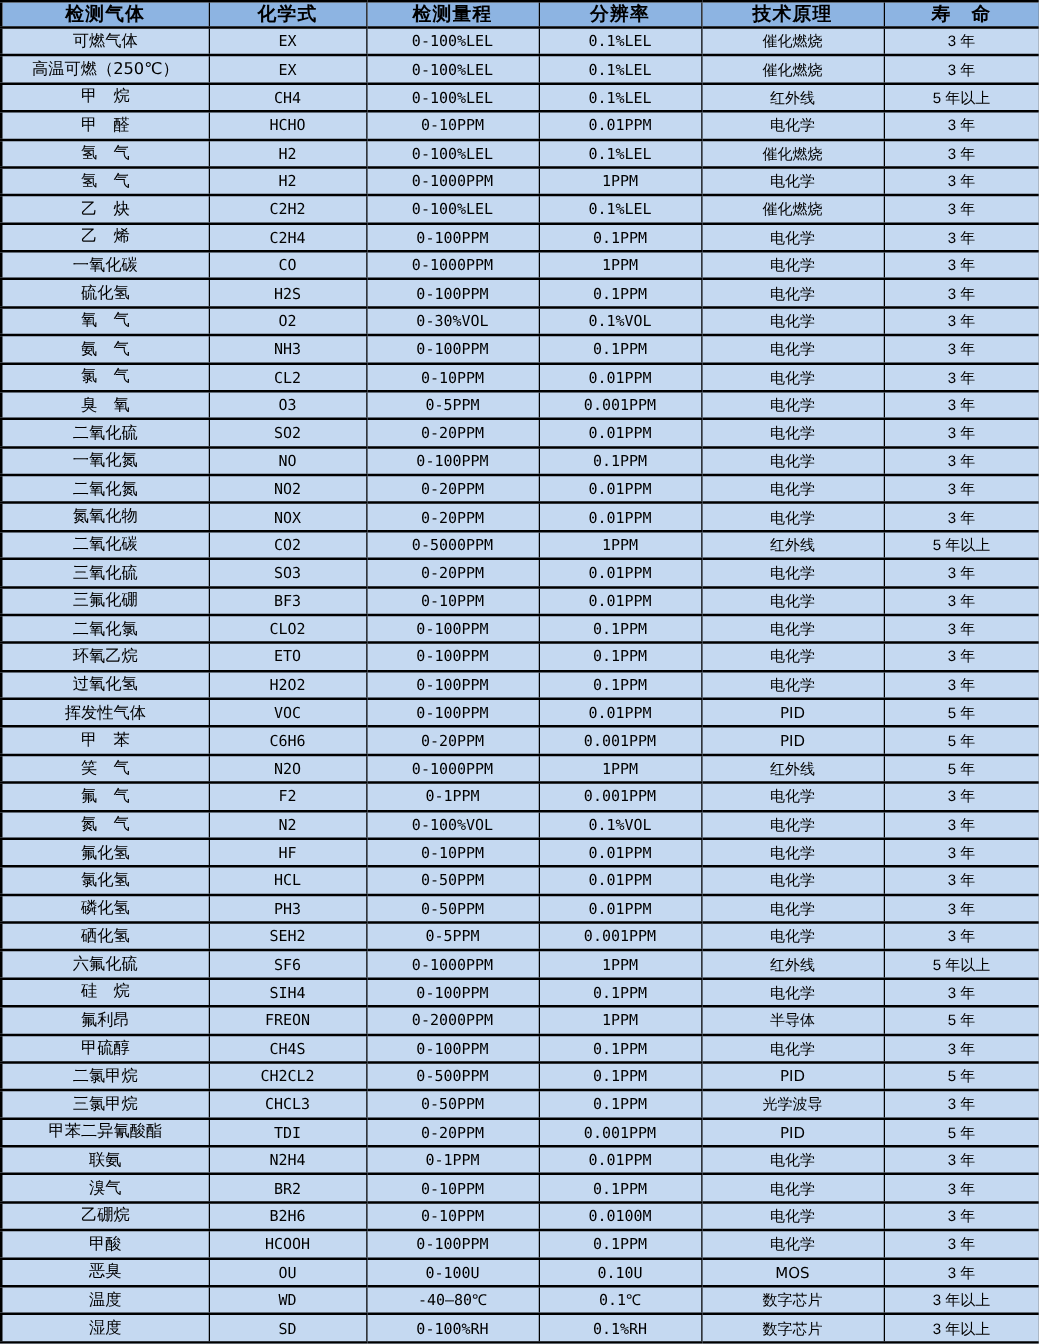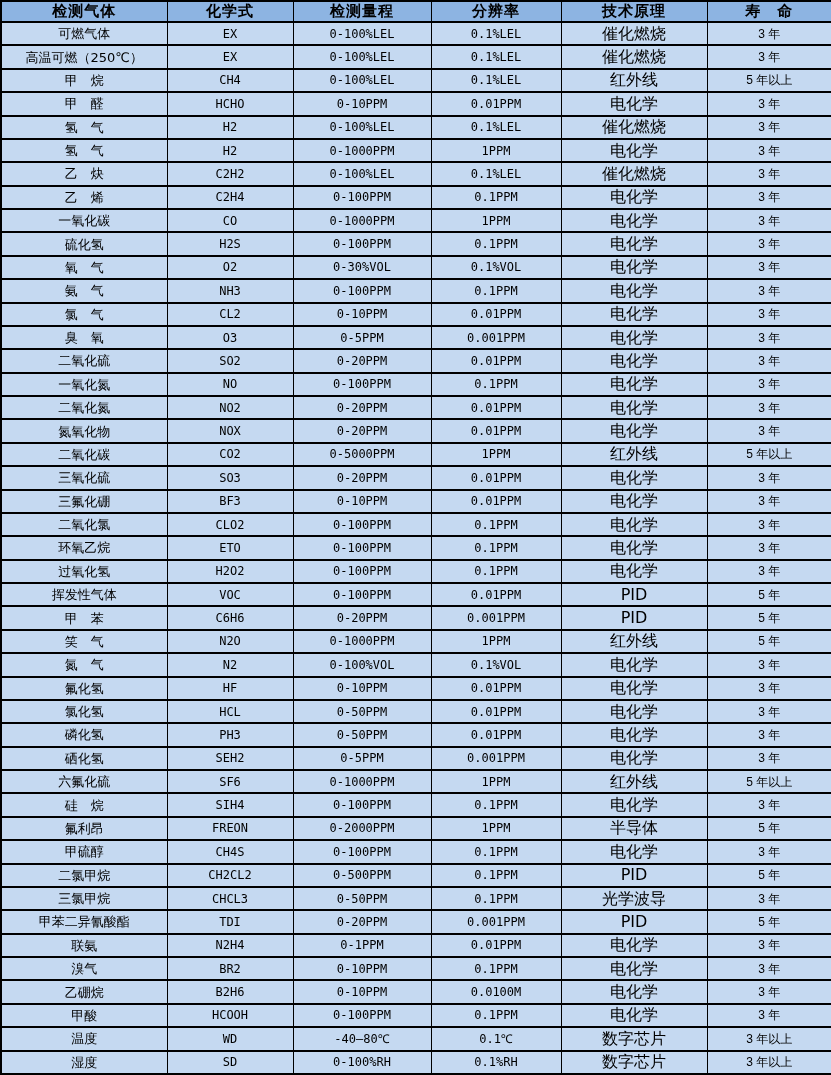--- a/index.html
+++ b/index.html
@@ -37,21 +37,21 @@
     vertical-align:middle;
     white-space:nowrap;
     overflow:hidden;
     font-family:"DejaVu Sans Mono","Liberation Mono",monospace;
     font-size:12px;
     line-height:1;
   }
   table.gas-table tr{height:19px;}
   
   table.gas-table td.col0{font-family:"DejaVu Sans","Liberation Sans",sans-serif;font-size:13px;margin-top:28px;}
-  table.gas-table td.col4{font-family:"DejaVu Sans","Liberation Sans",sans-serif;font-size:16px;}
+  table.gas-table td.col4{font-family:"DejaVu Sans","Liberation Sans",sans-serif;font-size:12px;}
   table.gas-table td.col5{font-family:Liberation Sans, sans-serif;font-size:12px;}
 </style>
 </head>
 <body>
 
 <div class="page">
   <table class="gas-table">
     <colgroup>
       <col style="width:166px">
       <col style="width:126px">
@@ -281,20 +281,28 @@
         </tr>
         <tr>
           <td class="col0">笑　气</td>
           <td class="col1">N2O</td>
           <td class="col2">0-1000PPM</td>
           <td class="col3">1PPM</td>
           <td class="col4">红外线</td>
           <td class="col5">5 年</td>
         </tr>
         <tr>
+          <td class="col0">氟　气</td>
+          <td class="col1">F2</td>
+          <td class="col2">0-1PPM</td>
+          <td class="col3">0.001PPM</td>
+          <td class="col4">电化学</td>
+          <td class="col5">3 年</td>
+        </tr>
+        <tr>
           <td class="col0">氮　气</td>
           <td class="col1">N2</td>
           <td class="col2">0-100%VOL</td>
           <td class="col3">0.1%VOL</td>
           <td class="col4">电化学</td>
           <td class="col5">3 年</td>
         </tr>
         <tr>
           <td class="col0">氟化氢</td>
           <td class="col1">HF</td>
@@ -406,20 +414,28 @@
           <td class="col3">0.0100M</td>
           <td class="col4">电化学</td>
           <td class="col5">3 年</td>
         </tr>
         <tr>
           <td class="col0">甲酸</td>
           <td class="col1">HCOOH</td>
           <td class="col2">0-100PPM</td>
           <td class="col3">0.1PPM</td>
           <td class="col4">电化学</td>
+          <td class="col5">3 年</td>
+        </tr>
+        <tr>
+          <td class="col0">恶臭</td>
+          <td class="col1">OU</td>
+          <td class="col2">0-100U</td>
+          <td class="col3">0.10U</td>
+          <td class="col4">MOS</td>
           <td class="col5">3 年</td>
         </tr>
         <tr>
           <td class="col0">温度</td>
           <td class="col1">WD</td>
           <td class="col2">-40—80℃</td>
           <td class="col3">0.1℃</td>
           <td class="col4">数字芯片</td>
           <td class="col5">3 年以上</td>
         </tr>

